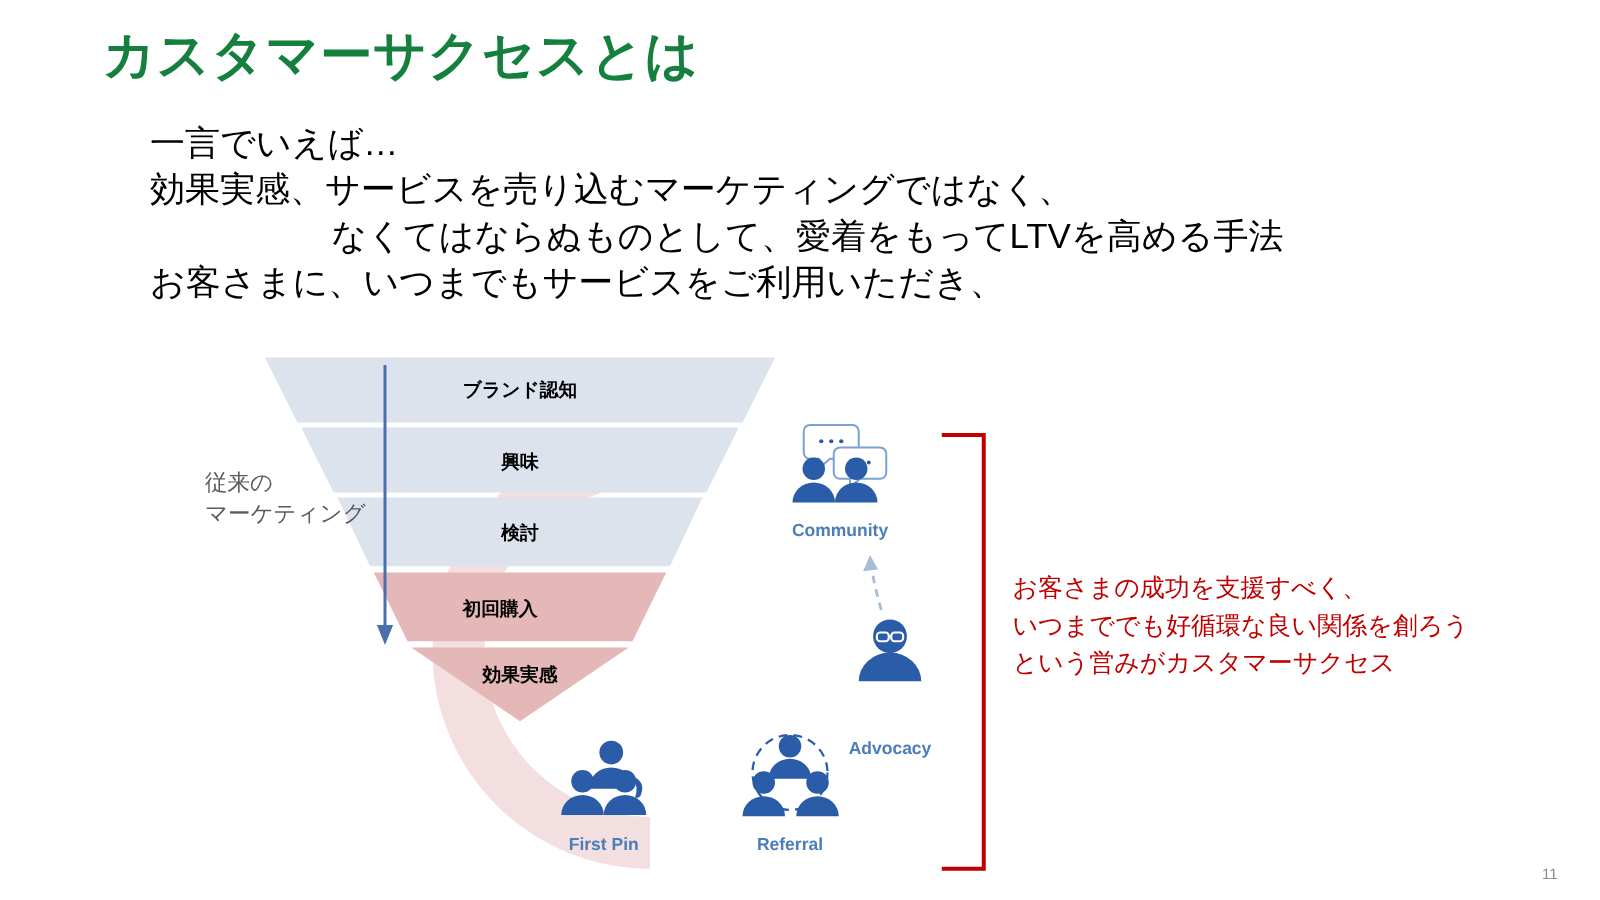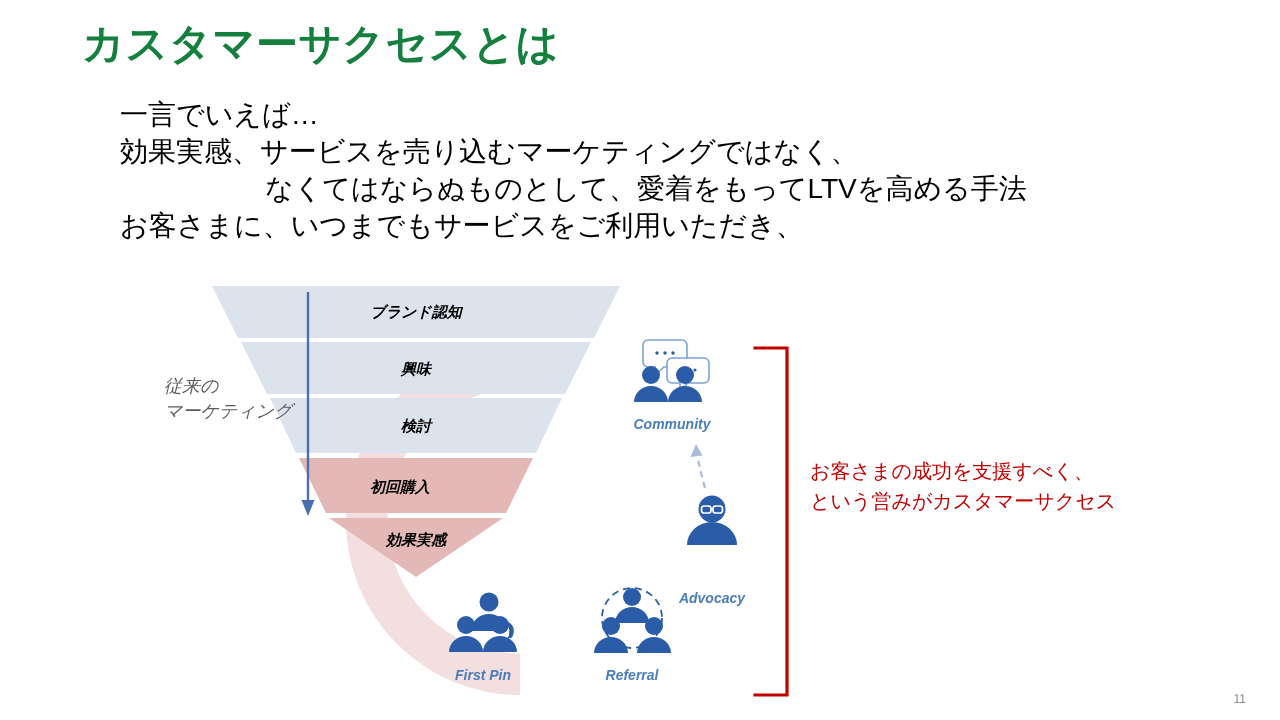--- a/index.html
+++ b/index.html
@@ -53,21 +53,20 @@
     padding-left: 145px;
   }
 
   
   .diagram {
     position: absolute;
     left: 0;
     top: 0;
     width: 1280px;
     height: 617px;
-    font-style: italic;
   }
   .diagram svg {
     position: absolute;
     left: 0;
     top: 0;
   }
 
   
   .funnel-label {
     position: absolute;
@@ -249,18 +248,19 @@
 
     <div class="node-label" style="left:672px; top:416px;">Community</div>
     <div class="node-label" style="left:712px; top:550px;margin-top:40px;">Advocacy</div>
     <div class="node-label" style="left:632px; top:667px;">Referral</div>
     <div class="node-label" style="left:483px; top:667px;">First Pin</div>
 
   </div>
 
   <div class="red-note">
     <div class="red-note-line">お客さまの成功を支援すべく、</div>
+    <div class="red-note-line">いつまででも好循環な良い関係を創ろう</div>
     <div class="red-note-line">という営みがカスタマーサクセス</div>
   </div>
 
   <div class="page-number">11</div>
 
 </div>
 
 </body></html>

